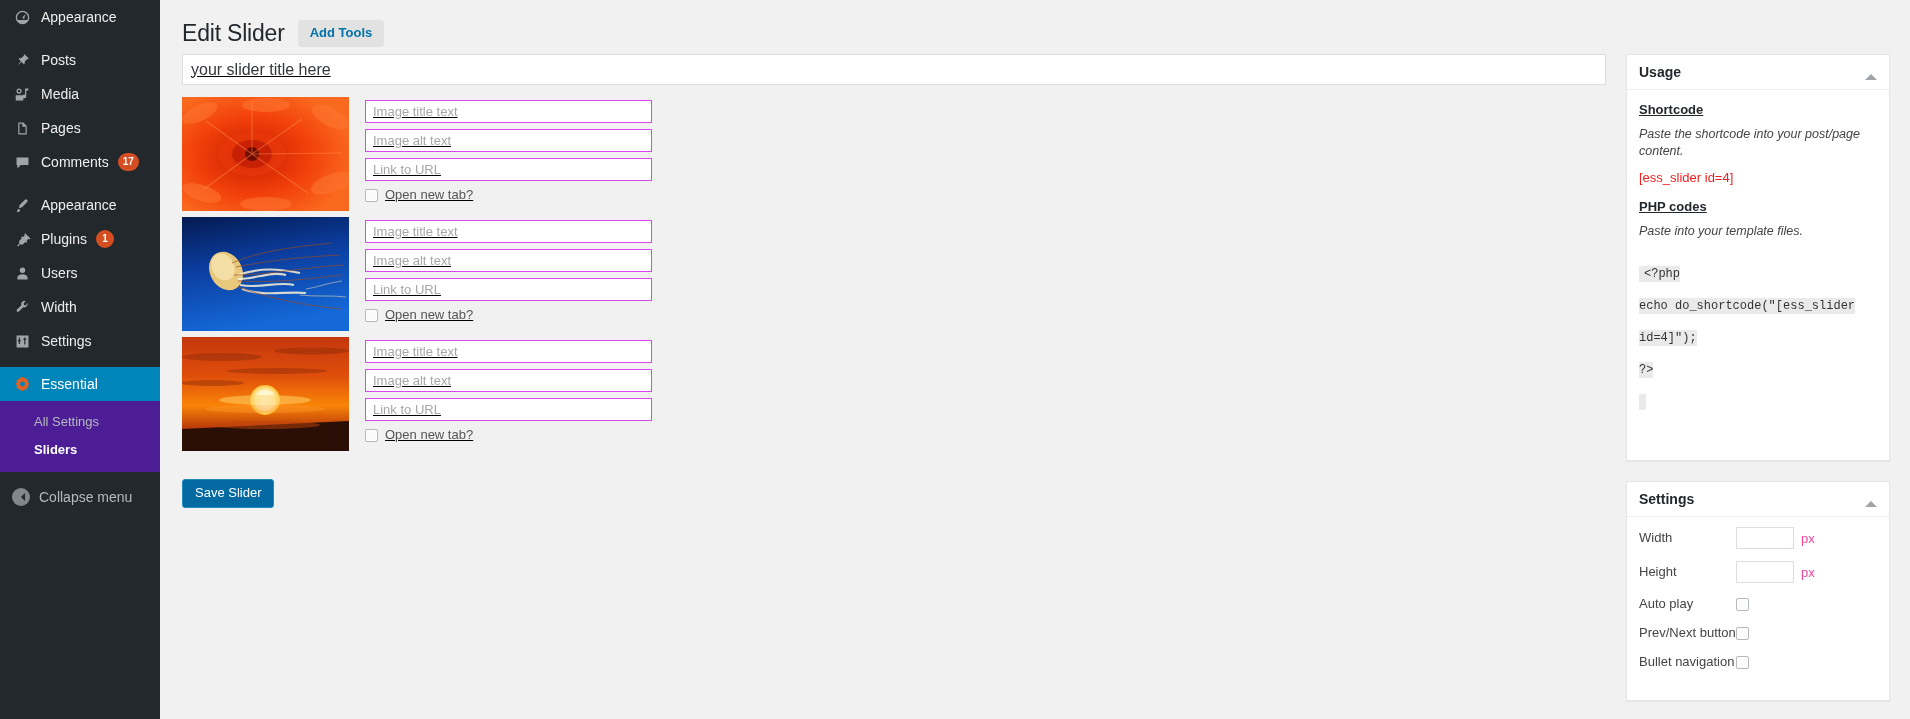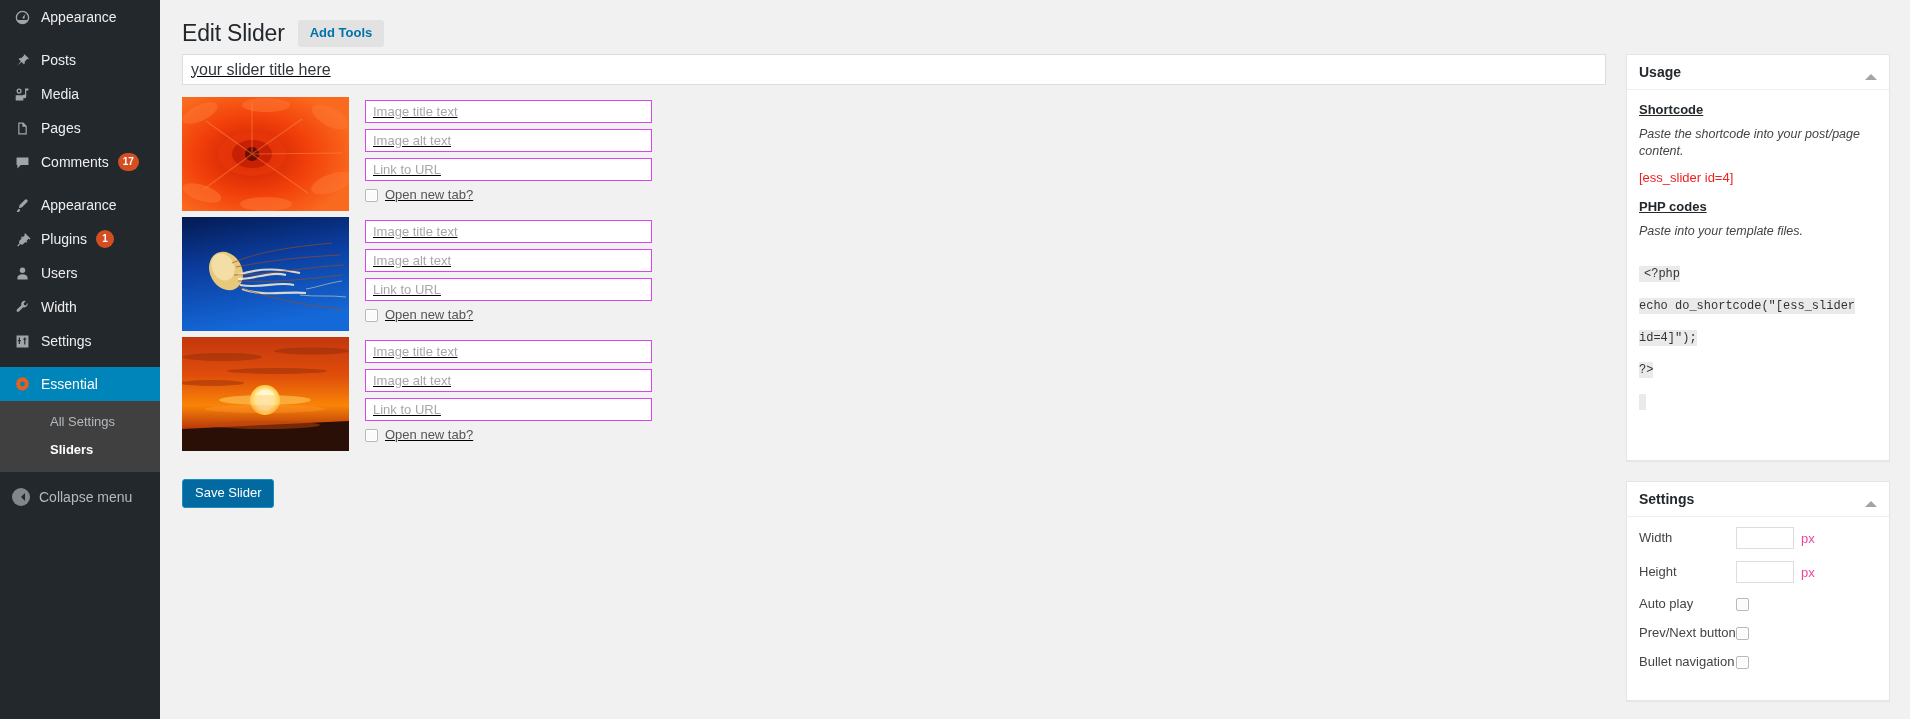--- a/index.html
+++ b/index.html
@@ -40,21 +40,21 @@
   }
   .menu-item.current {
     background: #0085ba; color: #fff; font-weight: 400;
   }
   .menu-item.current .mi-icon { color: #fff; }
   .menu-item.current::after {
     content: ""; position: absolute; right: -8px; top: 50%;
     margin-top: -8px; border: 8px solid transparent;
     border-right-color: #f1f1f1;
   }
-  .submenu { background: #404040; padding: 7px 0 8px 16px; }
+  .submenu { background: #4c1d95; padding: 7px 0 8px 0; }
   .submenu-item {
     display: block; padding: 5px 0 5px 34px;
     font-size: 13px; color: #b4b9be; cursor: pointer;
     line-height: 18px;
   }
   .submenu-item.active { color: #fff; font-weight: 600; }
   .collapse-row {
     display: flex; align-items: center;
     padding: 0 0 0 12px; height: 34px; margin-top: 8px;
     color: #b4b9be; font-size: 14px; cursor: pointer;

